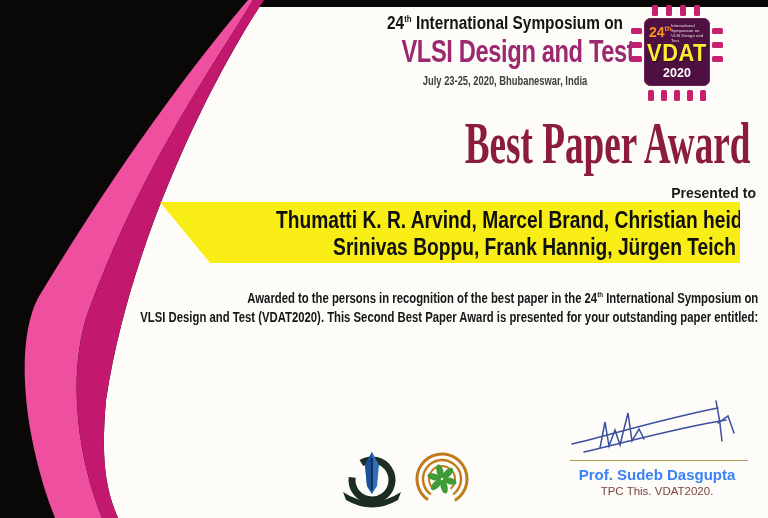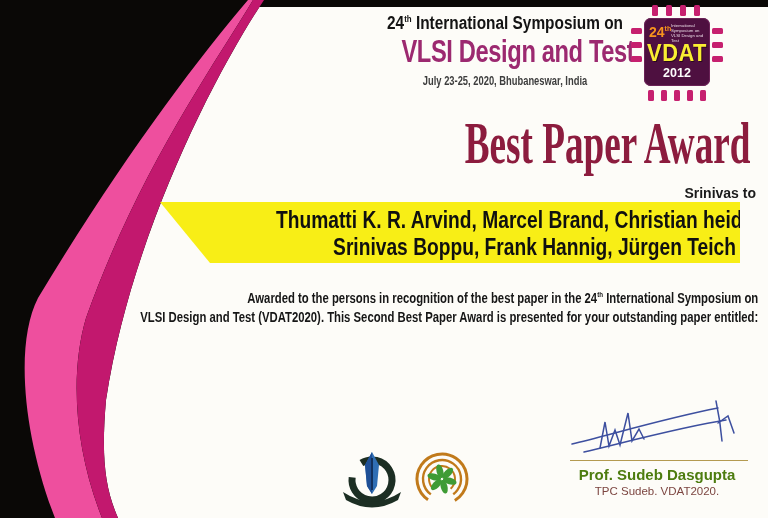--- a/index.html
+++ b/index.html
@@ -52,21 +52,21 @@
 
   
   .paper-title{position:absolute;right:25px;top:332px;text-align:right;color:#b01b4e;}
   .pt-line{display:block;font-size:24.5px;font-weight:bold;line-height:28px;white-space:nowrap;
            transform:scaleX(.85);transform-origin:100% 50%;}
 
   
   .sig-svg{position:absolute;left:566px;top:392px;}
   .sig-line{position:absolute;left:570px;top:460px;width:178px;border-top:1.6px solid #b49a50;}
   .sig-text{position:absolute;left:552px;top:466px;width:210px;text-align:center;}
-  .sig-name{font-size:15px;font-weight:bold;color:#4d7c0f;}
+  .sig-name{font-size:15px;font-weight:bold;color:#3b82f6;}
   .sig-role{margin-top:2px;font-size:11.5px;color:#7c4540;}
 
   
   .logo{position:absolute;}
   .kiit-label{font-size:16px;font-weight:bold;color:#1d8a3a;text-align:center;
               transform:scaleX(.9);letter-spacing:-.5px;}
 </style>
 </head>
 <body>
 
@@ -103,26 +103,26 @@
     <div class="pin h" style="left:1px;top:24px"></div>
     <div class="pin h" style="left:1px;top:38px"></div>
     <div class="pin h" style="left:1px;top:52px"></div>
     <div class="pin h" style="left:82px;top:24px"></div>
     <div class="pin h" style="left:82px;top:38px"></div>
     <div class="pin h" style="left:82px;top:52px"></div>
     <div class="chip">
       <div class="chip-24"><span>24</span><sup>th</sup></div>
       <div class="chip-small">International Symposium on VLSI Design and Test</div>
       <div class="chip-vdat">VDAT</div>
-      <div class="chip-year">2012</div>
+      <div class="chip-year">2020</div>
     </div>
   </div>
 
   <div class="award-title">Best Paper Award</div>
-  <div class="presented-to">Srinivas to</div>
+  <div class="presented-to">Presented to</div>
 
   <div class="yellow-band">
     <div class="recip-wrap">
       <span class="recip-line">Thumatti K. R. Arvind, Marcel Brand, Christian heidorn,</span>
       <span class="recip-line">Srinivas Boppu, Frank Hannig, Jürgen Teich</span>
     </div>
   </div>
 
   <div class="citation">
     <span class="cit-line"><span>Awarded to the persons in recognition of the best paper in the 24</span><sup>th</sup><span> International Symposium on</span></span>
@@ -135,21 +135,21 @@
       <path d="M6,52 C40,44 100,26 152,16"></path>
       <path d="M18,60 C60,50 120,34 160,28"></path>
       <path d="M34,56 l5,-26 l4,24 l6,-16 l5,15 l8,-32 l4,28 l7,-12 l5,10"></path>
       <path d="M150,9 c3,14 5,28 6,40"></path>
       <path d="M152,31 l10,-7 l6,17"></path>
     </g>
   </svg>
   <div class="sig-line"></div>
   <div class="sig-text">
     <div class="sig-name">Prof. Sudeb Dasgupta</div>
-    <div class="sig-role">TPC Sudeb. VDAT2020.</div>
+    <div class="sig-role">TPC This. VDAT2020.</div>
   </div>
 
   <svg class="logo" style="left:340px;top:444px" width="64" height="72" viewBox="0 0 64 72">
     <circle cx="32" cy="36" r="20" fill="none" stroke="#1c2e23" stroke-width="7" pathLength="100" stroke-dasharray="86 14" transform="rotate(-122 32 36)"></circle>
     <path d="M3,48 Q32,67 61,48 L58,56 Q32,71 6,56 Z" fill="#1c2e23"></path>
     <polygon points="32,8 39,21 37,42 32,50 27,42 25,21" fill="#2f6eb4"></polygon>
     <polygon points="32,8 32,50 27,42 25,21" fill="#1e4f96"></polygon>
     <rect x="31" y="14" width="2" height="32" fill="#12315e"></rect>
   </svg>
 

